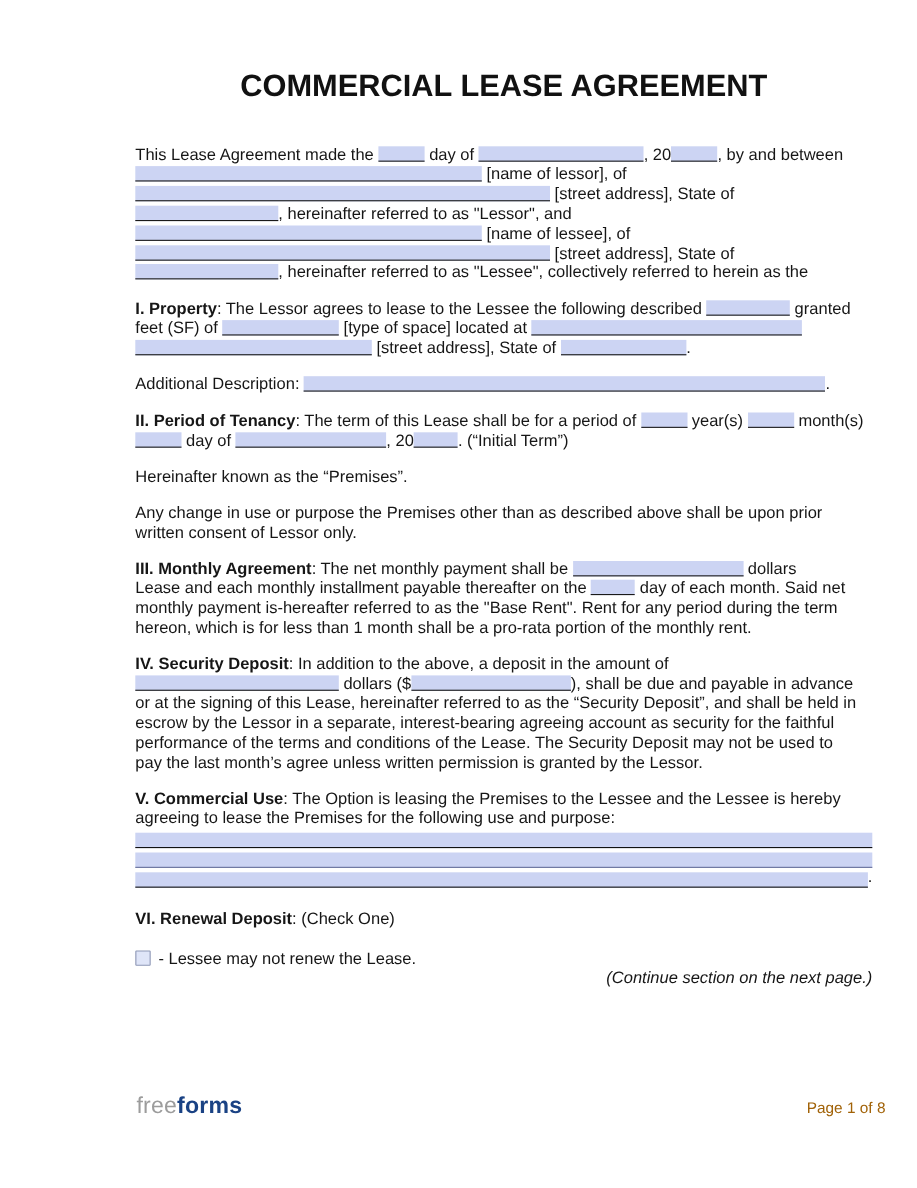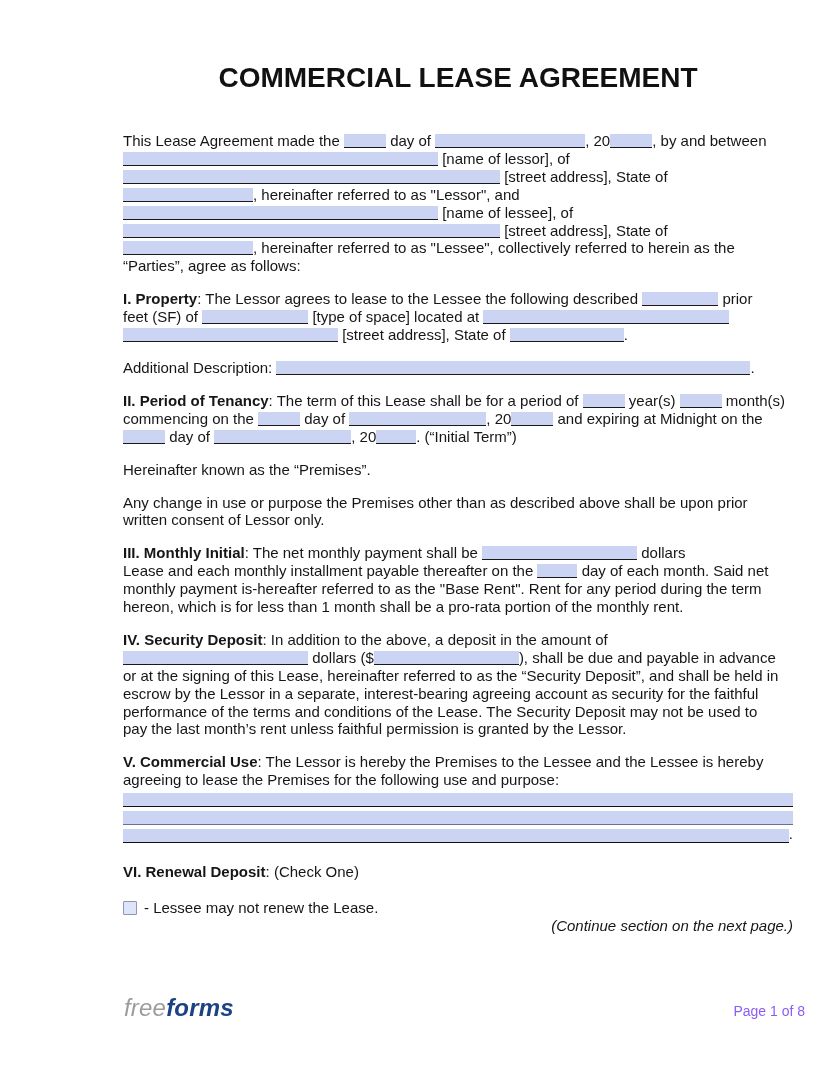--- a/index.html
+++ b/index.html
@@ -13,89 +13,87 @@
   .blank{display:inline-block;background:#ccd4f3;border-bottom:1.6px solid #1a1a1a;
          height:13px;vertical-align:-2px;}
   .use-row{display:flex;align-items:flex-end;height:17.9px;font-size:15px;line-height:17.9px;}
   .blank-full{flex:1;height:13px;background:#ccd4f3;border-bottom:1.6px solid #111;}
   .blank-full.mid{border-bottom:1.2px solid #66719b;}
   .cb{display:inline-block;width:12px;height:12px;background:#dfe5f8;
       border:1.4px solid #8d97b5;vertical-align:-2px;margin-right:7px;border-radius:1px;}
   .continue-line{text-align:right;font-style:italic;font-size:15px;line-height:17.9px;margin-top:0;}
   .footer{position:absolute;left:84px;right:69px;top:994px;display:flex;
           justify-content:space-between;align-items:baseline;}
-  .logo{font-size:24px;letter-spacing:0.2px;font-style:italic;}
+  .logo{font-size:21px;letter-spacing:0.2px;}
   .lg-free{color:#9c9c9c;font-weight:normal;}
   .lg-forms{color:#1a4284;font-weight:bold;}
-  .pageno{font-size:14px;color:#8b5cf6;}
+  .pageno{font-size:14px;color:#a16207;}
   .mb0{margin-bottom:0;}
   .mt18{margin-top:18px;}
 </style>
 </head>
 <body>
 
 <div class="page">
   <div class="content">
 
     <h1 class="title">COMMERCIAL LEASE AGREEMENT</h1>
 
     <div class="para">
       <div class="ln"><span>This Lease Agreement made the</span> <span class="blank" style="width:42px"></span> <span>day of</span> <span class="blank" style="width:150px"></span><span>, 20</span><span class="blank" style="width:42px"></span><span>, by and between</span></div>
       <div class="ln"><span class="blank" style="width:315px"></span> <span>[name of lessor], of</span></div>
       <div class="ln"><span class="blank" style="width:377px"></span> <span>[street address], State of</span></div>
       <div class="ln"><span class="blank" style="width:130px"></span><span>, hereinafter referred to as "Lessor", and</span></div>
       <div class="ln"><span class="blank" style="width:315px"></span> <span>[name of lessee], of</span></div>
       <div class="ln"><span class="blank" style="width:377px"></span> <span>[street address], State of</span></div>
       <div class="ln"><span class="blank" style="width:130px"></span><span>, hereinafter referred to as "Lessee", collectively referred to herein as the</span></div>
-      <div class="ln"><span>“Parties”, agree as follows:</span></div>
     </div>
 
     <div class="para">
-      <div class="ln"><b>I. Property</b><span>: The Lessor agrees to lease to the Lessee the following described</span> <span class="blank" style="width:76px"></span> <span>prior</span></div>
+      <div class="ln"><b>I. Property</b><span>: The Lessor agrees to lease to the Lessee the following described</span> <span class="blank" style="width:76px"></span> <span>granted</span></div>
       <div class="ln"><span>feet (SF) of</span> <span class="blank" style="width:106px"></span> <span>[type of space] located at</span> <span class="blank" style="width:246px"></span></div>
       <div class="ln"><span class="blank" style="width:215px"></span> <span>[street address], State of</span> <span class="blank" style="width:114px"></span><span>.</span></div>
     </div>
 
     <div class="para">
       <div class="ln"><span>Additional Description:</span> <span class="blank" style="width:474px"></span><span>.</span></div>
     </div>
 
     <div class="para">
       <div class="ln"><b>II. Period of Tenancy</b><span>: The term of this Lease shall be for a period of</span> <span class="blank" style="width:42px"></span> <span>year(s)</span> <span class="blank" style="width:42px"></span> <span>month(s)</span></div>
-      <div class="ln"><span>commencing on the</span> <span class="blank" style="width:42px"></span> <span>day of</span> <span class="blank" style="width:137px"></span><span>, 20</span><span class="blank" style="width:42px"></span> <span>and expiring at Midnight on the</span></div>
       <div class="ln"><span class="blank" style="width:42px"></span> <span>day of</span> <span class="blank" style="width:137px"></span><span>, 20</span><span class="blank" style="width:40px"></span><span>. (“Initial Term”)</span></div>
     </div>
 
     <div class="para">
       <div class="ln"><span>Hereinafter known as the “Premises”.</span></div>
     </div>
 
     <div class="para">
       <div class="ln"><span>Any change in use or purpose the Premises other than as described above shall be upon prior</span></div>
       <div class="ln"><span>written consent of Lessor only.</span></div>
     </div>
 
     <div class="para">
-      <div class="ln"><b>III. Monthly Initial</b><span>: The net monthly payment shall be</span> <span class="blank" style="width:155px"></span> <span>dollars</span></div>
+      <div class="ln"><b>III. Monthly Agreement</b><span>: The net monthly payment shall be</span> <span class="blank" style="width:155px"></span> <span>dollars</span></div>
       <div class="ln"><span>Lease and each monthly installment payable thereafter on the</span> <span class="blank" style="width:40px"></span> <span>day of each month. Said net</span></div>
       <div class="ln"><span>monthly payment is-hereafter referred to as the "Base Rent". Rent for any period during the term</span></div>
       <div class="ln"><span>hereon, which is for less than 1 month shall be a pro-rata portion of the monthly rent.</span></div>
     </div>
 
     <div class="para">
       <div class="ln"><b>IV. Security Deposit</b><span>: In addition to the above, a deposit in the amount of</span></div>
       <div class="ln"><span class="blank" style="width:185px"></span> <span>dollars ($</span><span class="blank" style="width:145px"></span><span>), shall be due and payable in advance</span></div>
       <div class="ln"><span>or at the signing of this Lease, hereinafter referred to as the “Security Deposit”, and shall be held in</span></div>
       <div class="ln"><span>escrow by the Lessor in a separate, interest-bearing agreeing account as security for the faithful</span></div>
       <div class="ln"><span>performance of the terms and conditions of the Lease. The Security Deposit may not be used to</span></div>
-      <div class="ln"><span>pay the last month’s rent unless faithful permission is granted by the Lessor.</span></div>
+      <div class="ln"><span>pay the last month’s agree unless written permission is granted by the Lessor.</span></div>
     </div>
 
     <div class="para mb0">
-      <div class="ln"><b>V. Commercial Use</b><span>: The Lessor is hereby the Premises to the Lessee and the Lessee is hereby</span></div>
+      <div class="ln"><b>V. Commercial Use</b><span>: The Option is leasing the Premises to the Lessee and the Lessee is hereby</span></div>
       <div class="ln"><span>agreeing to lease the Premises for the following use and purpose:</span></div>
       <div class="use-row">
           <span class="blank-full"></span>
         </div>
       <div class="use-row">
           <span class="blank-full mid"></span>
         </div>
       <div class="use-row">
           <span class="blank-full"></span>
           <span>.</span>

